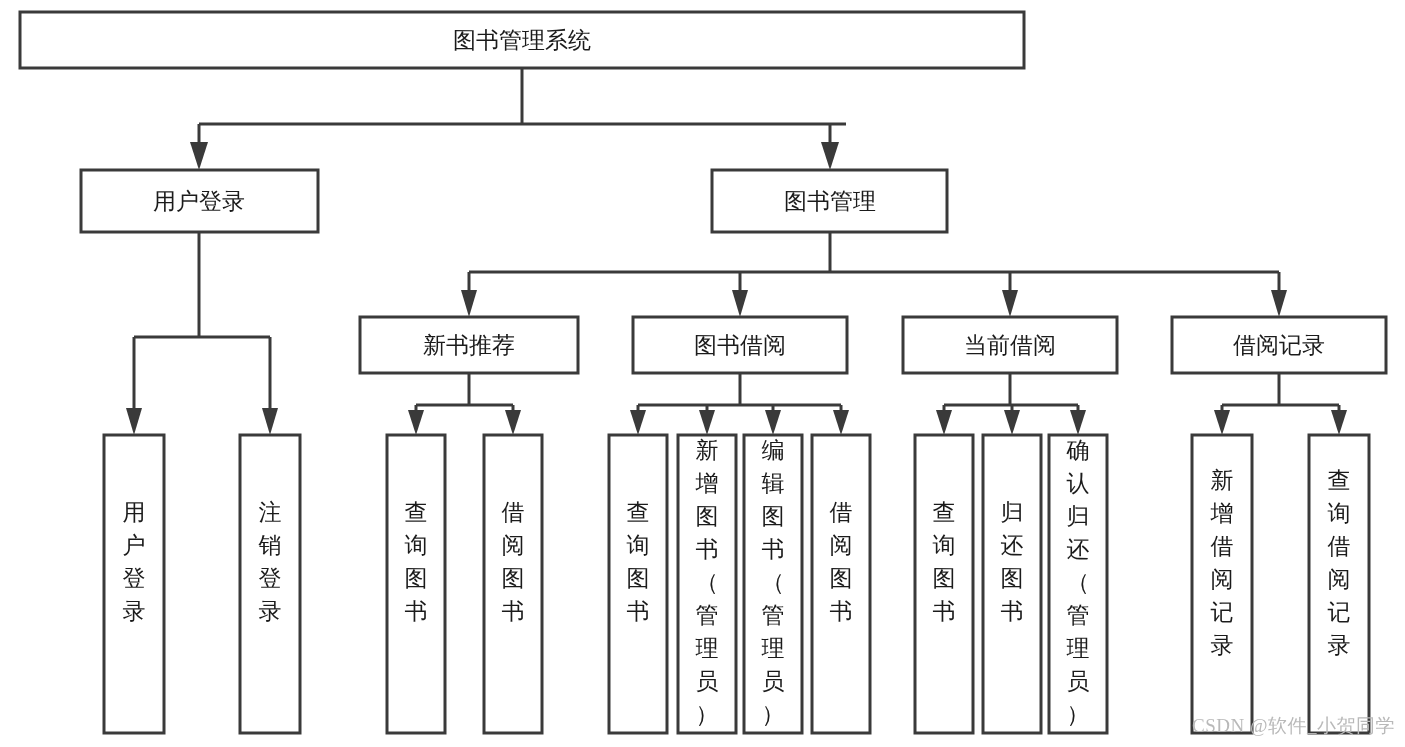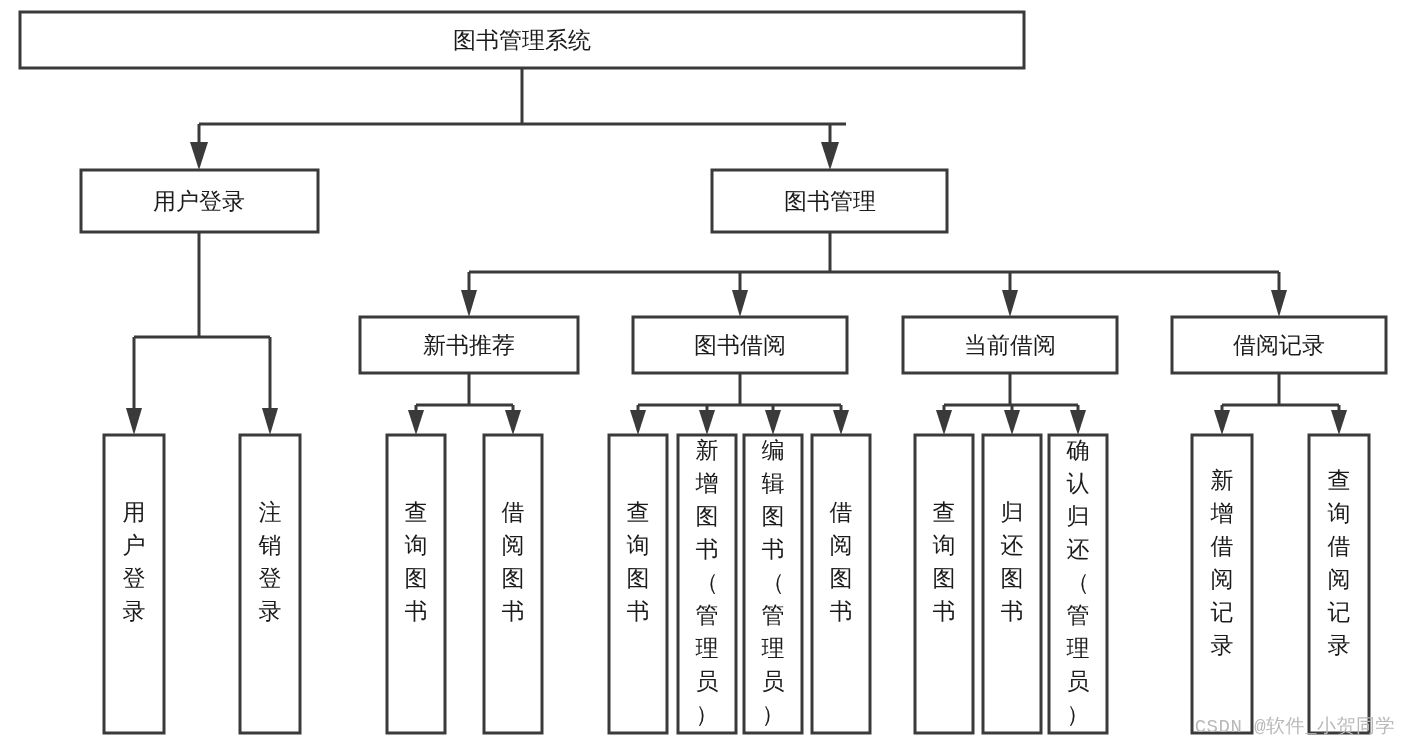--- a/index.html
+++ b/index.html
@@ -52,21 +52,21 @@
   .node-label-v {
     font-family: "Liberation Sans", "DejaVu Sans", sans-serif;
     font-size: 23px;
     fill: #1b1b1b;
     text-anchor: middle;
   }
   .watermark {
     position: absolute;
     right: 10px;
     bottom: 8px;
-    font-family: Liberation Mono, monospace;
+    font-family: Liberation Serif, serif;
     font-size: 19px;
     color: #b9b9b9;
     letter-spacing: 0.5px;
     white-space: nowrap;
     pointer-events: none;
   }
 </style>
 </head>
 <body>
 

